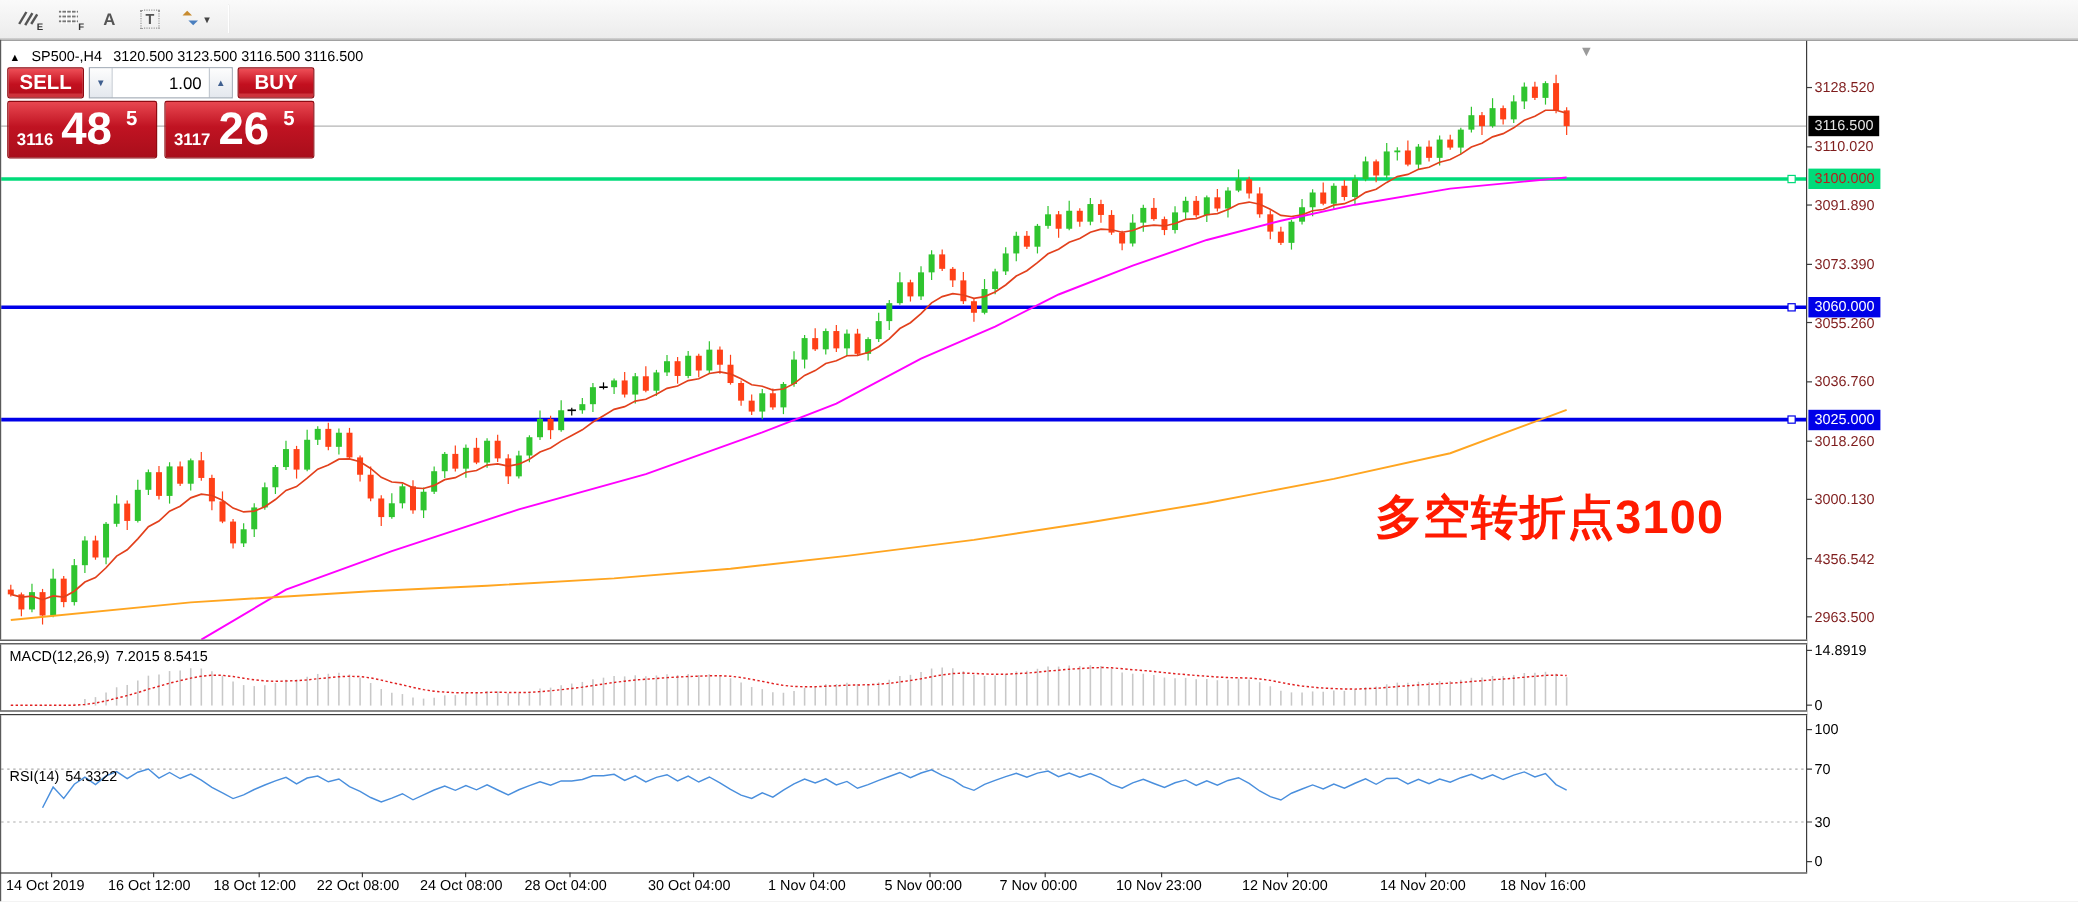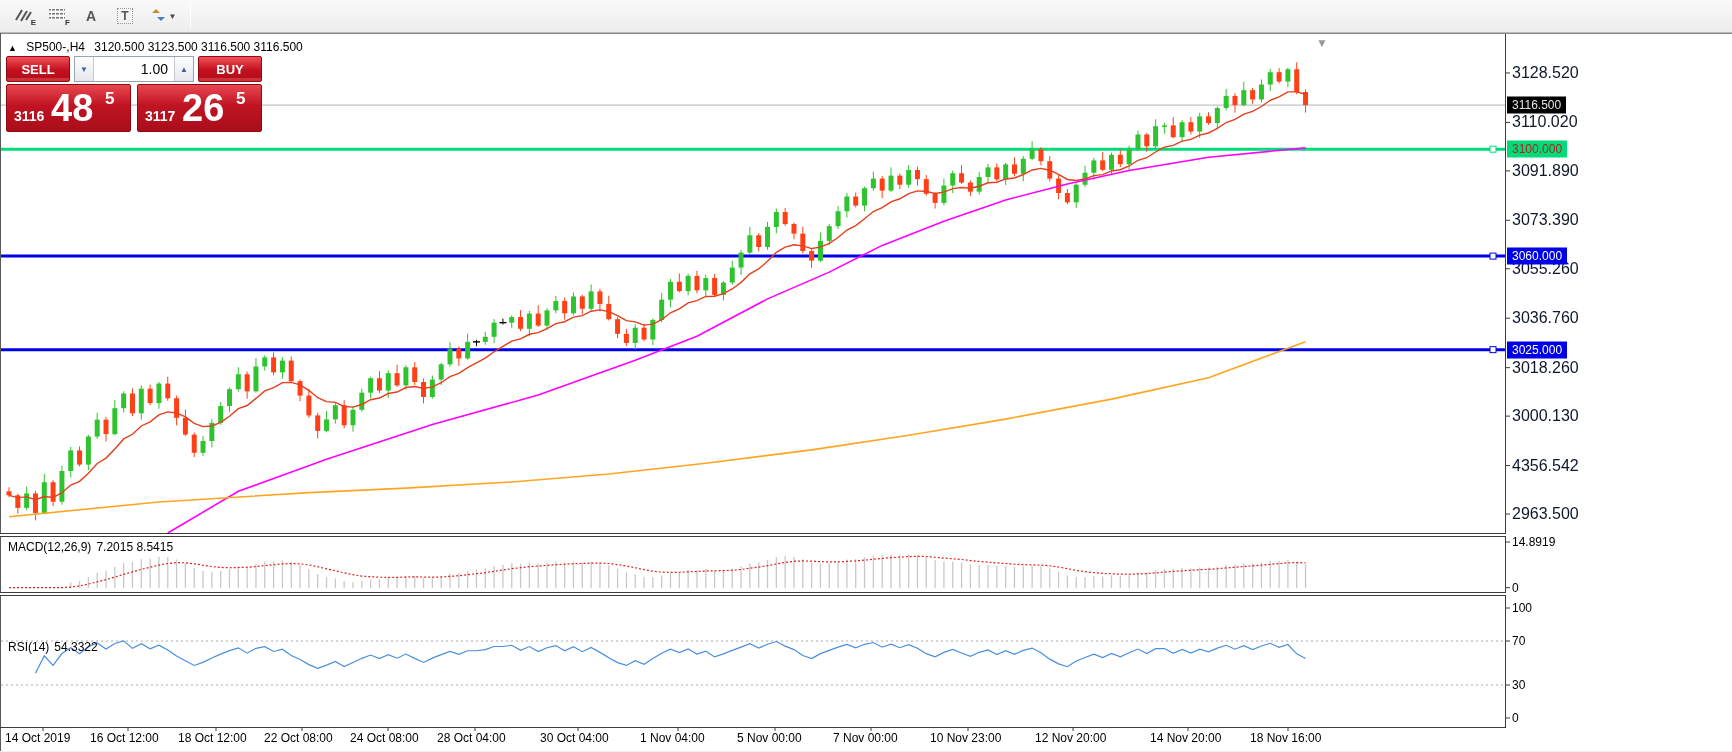--- a/index.html
+++ b/index.html
@@ -41,30 +41,30 @@
   #macd-label { top:540px; }
   #rsi-label  { top:600px;margin-top:40px; }
   .ind-label span { margin-right:5px; }
 
   .annotation { position:absolute; left:1146px; top:404px; font-size:39px; font-weight:bold;
                 letter-spacing:1px; z-index:4; white-space:nowrap; }
 
   .scroll-marker { position:absolute; left:1316px; top:36px; font-size:12px; color:#9a9a9a; z-index:4; }
 
   
-  .price-tick { position:absolute; left:1512px; transform:translateY(-50%); font-size:16px; color:#0f172a; z-index:4; white-space:nowrap; }
+  .price-tick { position:absolute; left:1512px; transform:translateY(-50%); font-size:12px; color:#7f1d1d; z-index:4; white-space:nowrap; }
   .price-badge { position:absolute; left:1507px; transform:translateY(-50%); font-size:12px;
                  padding:1px 5px 2px 5px; z-index:4; white-space:nowrap; }
   .sub-tick { position:absolute; left:1512px; transform:translateY(-50%); font-size:12px; color:#000; z-index:4; }
   .time-label { position:absolute; top:731px; font-size:12px; color:#000; z-index:4; white-space:nowrap; }
 
   
   .trade-panel { position:absolute; left:6px; top:56px; width:256px; z-index:6; }
   .tp-row1 { position:absolute; left:0; top:0; width:256px; height:26px; }
-  .tp-btn { position:absolute; top:0; height:26px; color:#fff; font-size:13px; font-weight:bold;
+  .tp-btn { position:absolute; top:0; height:26px; color:#fff; font-size:17px; font-weight:bold;
             display:flex; align-items:center; justify-content:center;
             background:linear-gradient(#ef5058,#c3101f 55%,#b00d1a); border:1px solid #8f0a12;
             border-radius:2px; box-shadow:inset 0 -3px 0 rgba(255,120,120,.35); }
   .tp-sell { left:0; width:64px; }
   .tp-buy  { left:192px; width:64px; }
   .tp-spin { position:absolute; left:68px; top:0; width:120px; height:26px; background:#fff;
              border:1px solid #9aa4b0; display:flex; }
   .spin-btn { width:19px; height:100%; background:linear-gradient(#fdfdfd,#e4e8ee); color:#3f5f8f;
               font-size:8px; display:flex; align-items:center; justify-content:center; border:0; }
   .spin-dn { border-right:1px solid #c4cad2; }
@@ -667,20 +667,21 @@
     </div>
   </div>
 
   <div class="ind-label" id="macd-label">
     <span>MACD(12,26,9)</span><span>7.2015 8.5415</span>
   </div>
   <div class="ind-label" id="rsi-label">
     <span>RSI(14)</span><span>54.3322</span>
   </div>
 
+  <div class="annotation" id="annotation" style="color: rgb(255, 26, 0);">多空转折点3100</div>
 
   <div class="scroll-marker">▼</div>
 
   <div id="price-axis">
       <div class="price-tick" style="top: 72.96px;">3128.520</div>
       <div class="price-tick" style="top: 122.407px;">3110.020</div>
       <div class="price-tick" style="top: 170.864px;">3091.890</div>
       <div class="price-tick" style="top: 220.311px;">3073.390</div>
       <div class="price-tick" style="top: 268.768px;">3055.260</div>
       <div class="price-tick" style="top: 318.215px;">3036.760</div>

